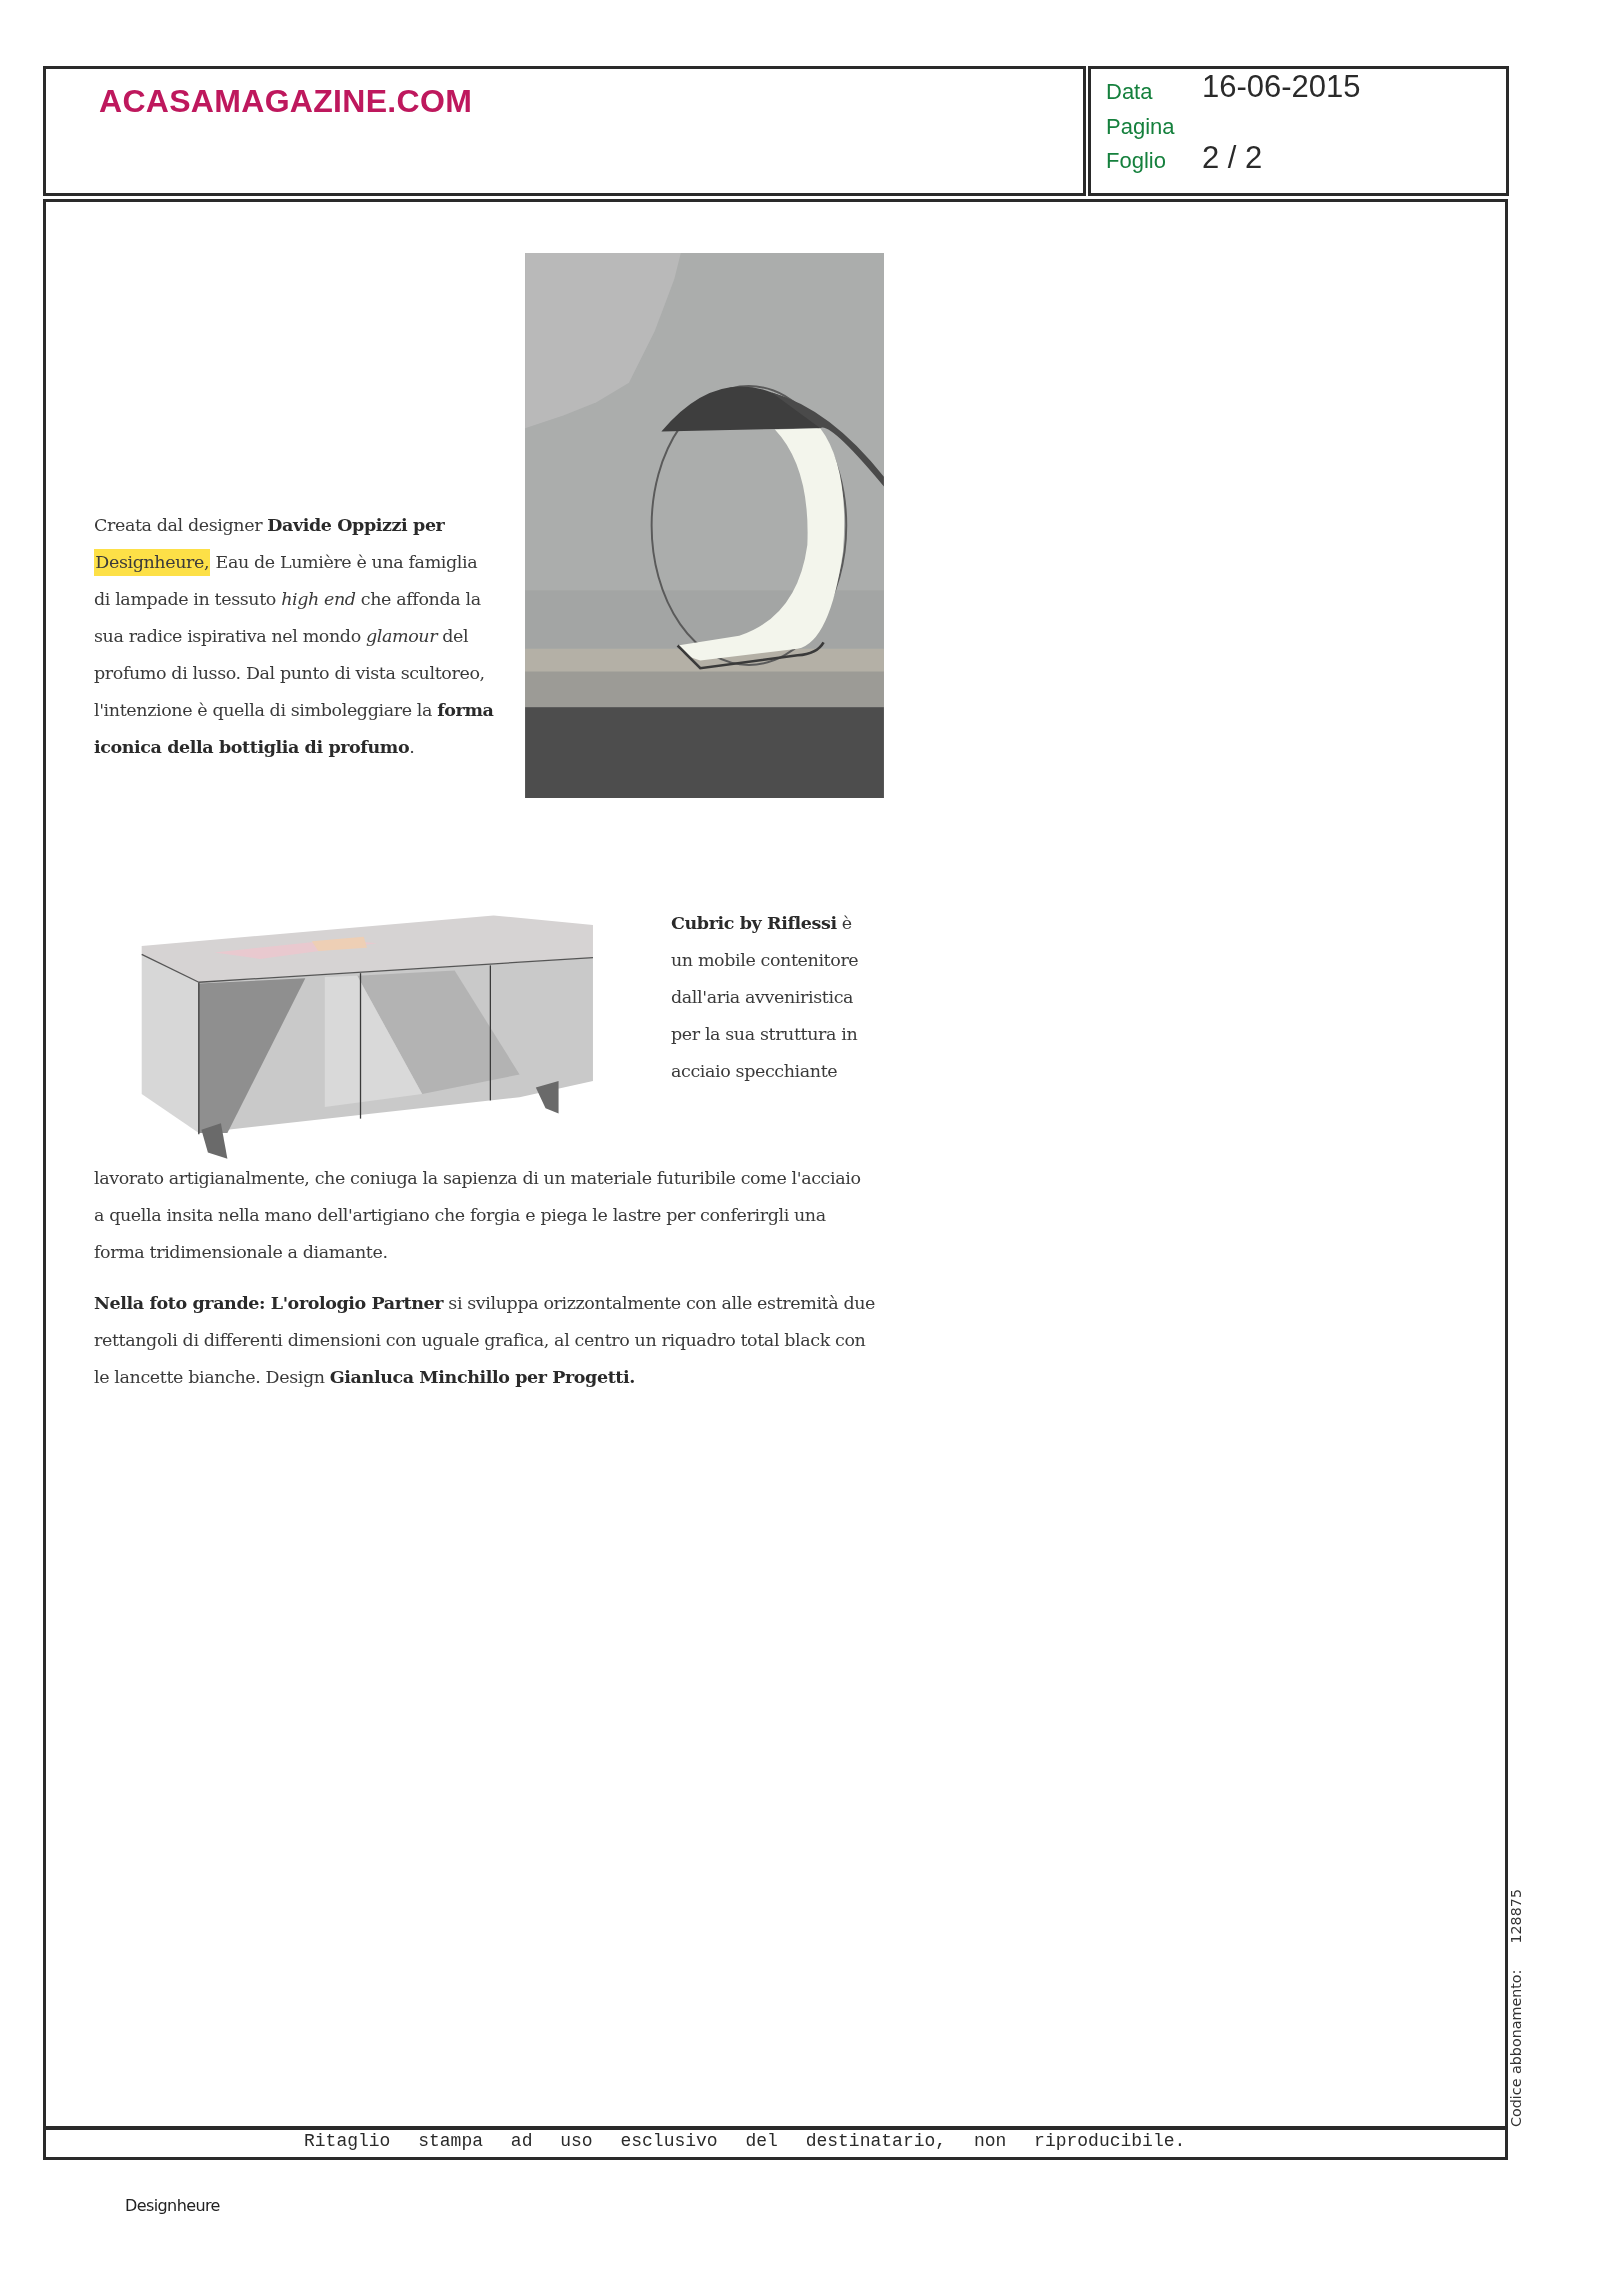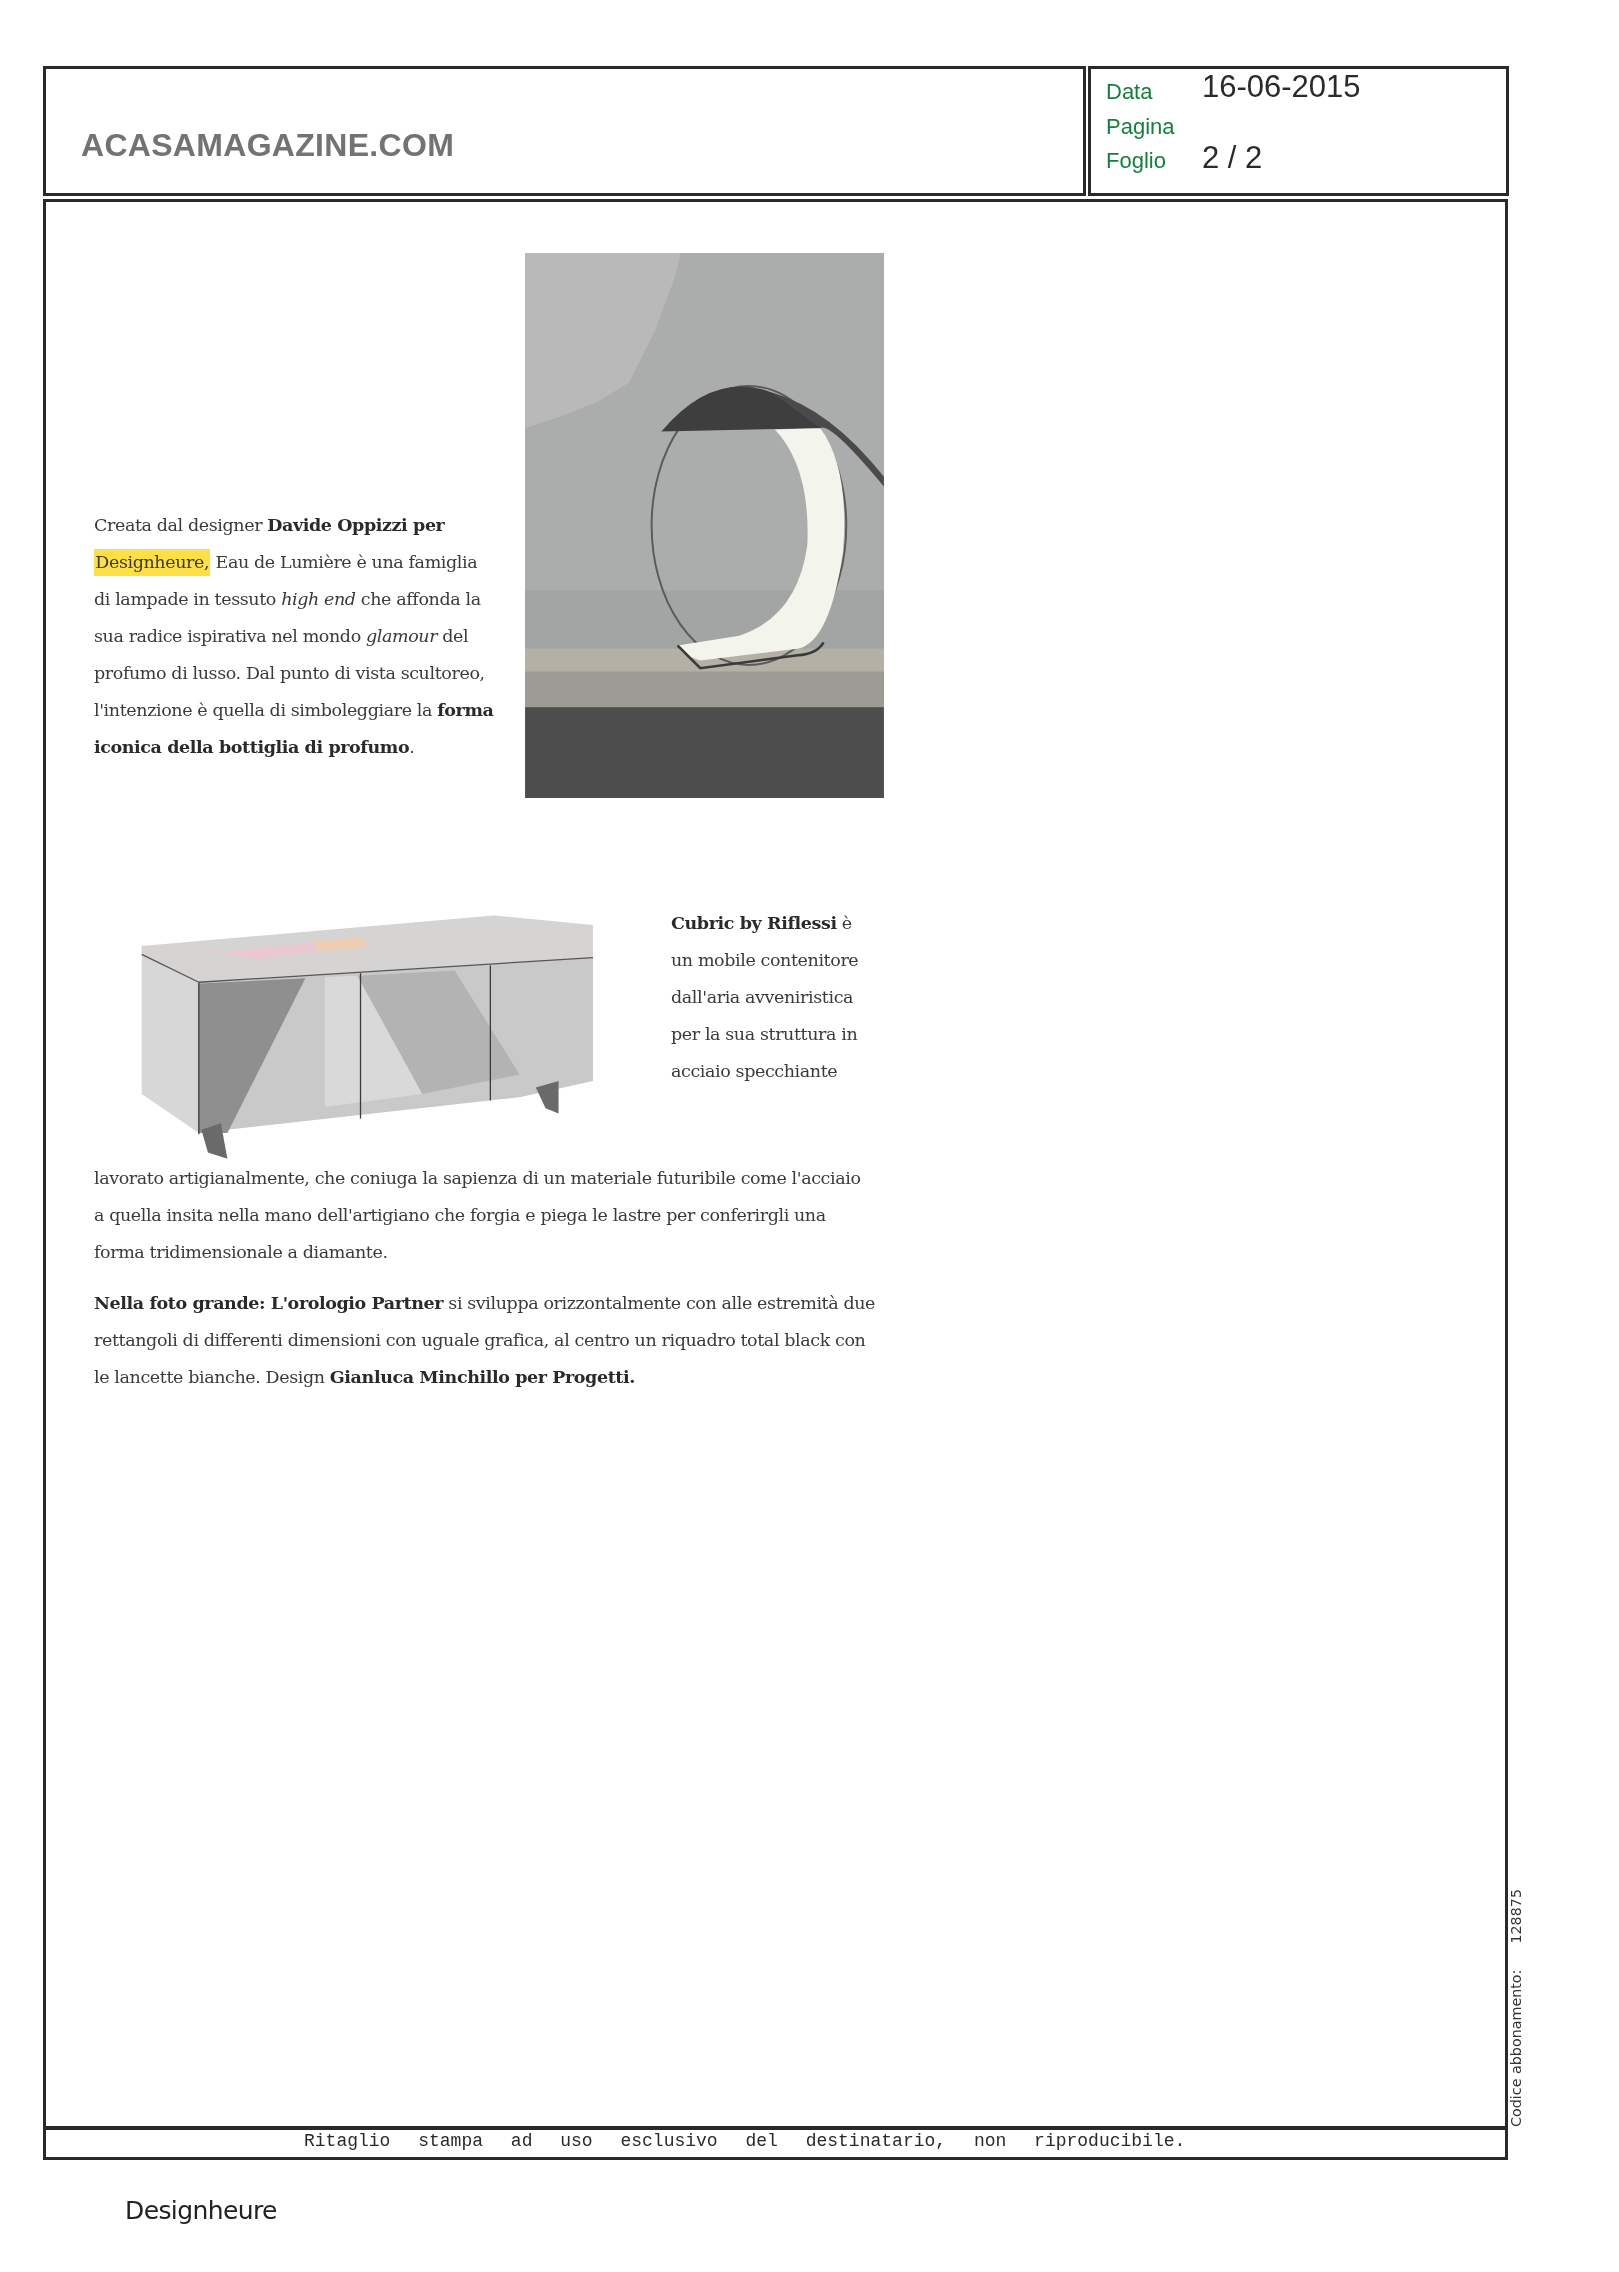--- a/index.html
+++ b/index.html
@@ -6,21 +6,21 @@
   body { width: 1620px; height: 2273px; position: relative; overflow: hidden; color: #2b2b2b; }
   .abs { position: absolute; }
 
   
   .box { position: absolute; border: 3.9px solid #2a2a2a; box-sizing: border-box; }
   #hdr-left { left: 43px; top: 66px; width: 1043px; height: 130px; }
   #hdr-right { left: 1088px; top: 66px; width: 421px; height: 130px; }
   #body-box { left: 43px; top: 199px; width: 1465px; height: 1961px; }
   #footer-divider { position: absolute; left: 43px; top: 2126px; width: 1465px; height: 3.9px; background: #2a2a2a; }
 
-  #masthead { position: absolute; left: 81px; top: 83px; font-family: "Liberation Sans", sans-serif; font-weight: bold; font-size: 32px; letter-spacing: 0.3px; color: #737373; margin-top: 44px; }
+  #masthead { position: absolute; left: 99px; top: 83px; font-family: "Liberation Sans", sans-serif; font-weight: bold; font-size: 32px; letter-spacing: 0.3px; color: #be185d; }
   .meta-label { position: absolute; font-family: "Liberation Sans", sans-serif; font-size: 22px; color: #15803d; }
   .meta-value { position: absolute; font-family: "Liberation Sans", sans-serif; font-size: 31px; color: #2a2a2a; }
   #lbl-data { left: 1106px; top: 79px; }
   #lbl-pagina { left: 1106px; top: 114px; }
   #lbl-foglio { left: 1106px; top: 148px; }
   #val-data { left: 1202px; top: 69px; }
   #val-foglio { left: 1202px; top: 140px; }
 
   
   .para { position: absolute; font-family: "DejaVu Serif", serif; font-size: 17.5px; line-height: 37px; color: #3a3a3a; letter-spacing: -0.4px; white-space: nowrap; }
@@ -31,21 +31,21 @@
   #text2 { left: 671px; top: 905px; }
   #text3 { left: 94px; top: 1160px; }
   #text4 { left: 94px; top: 1285px; }
 
   
   #lamp-photo { left: 525px; top: 253px; width: 359px; height: 545px; overflow: hidden; background: #b0b2b1; }
   #cabinet-photo { left: 130px; top: 899px; width: 474px; height: 273px; }
 
   
   #disclaimer { position: absolute; left: 304px; top: 2131px; font-family: "Liberation Mono", monospace; font-size: 18px; word-spacing: 17px; color: #2a2a2a; }
-  #source { position: absolute; left: 125px; top: 2196px; font-family: "DejaVu Sans", sans-serif; font-size: 25px; color: #222; letter-spacing: -0.6px; }
+  #source { position: absolute; left: 125px; top: 2196px; font-family: "DejaVu Sans", sans-serif; font-size: 16px; color: #222; letter-spacing: -0.6px; }
   #subscription { position: absolute; left: 1508px; top: 2127px; transform-origin: left top; transform: rotate(-90deg); font-family: "DejaVu Sans", sans-serif; font-size: 14.3px; color: #333; white-space: nowrap; }
   #subscription .code { margin-left: 26px; }
 </style>
 </head>
 <body>
 
 <div class="box" id="hdr-left"></div>
 <div class="box" id="hdr-right"></div>
 <div id="masthead">ACASAMAGAZINE.COM</div>
 <div class="meta-label" id="lbl-data">Data</div>

